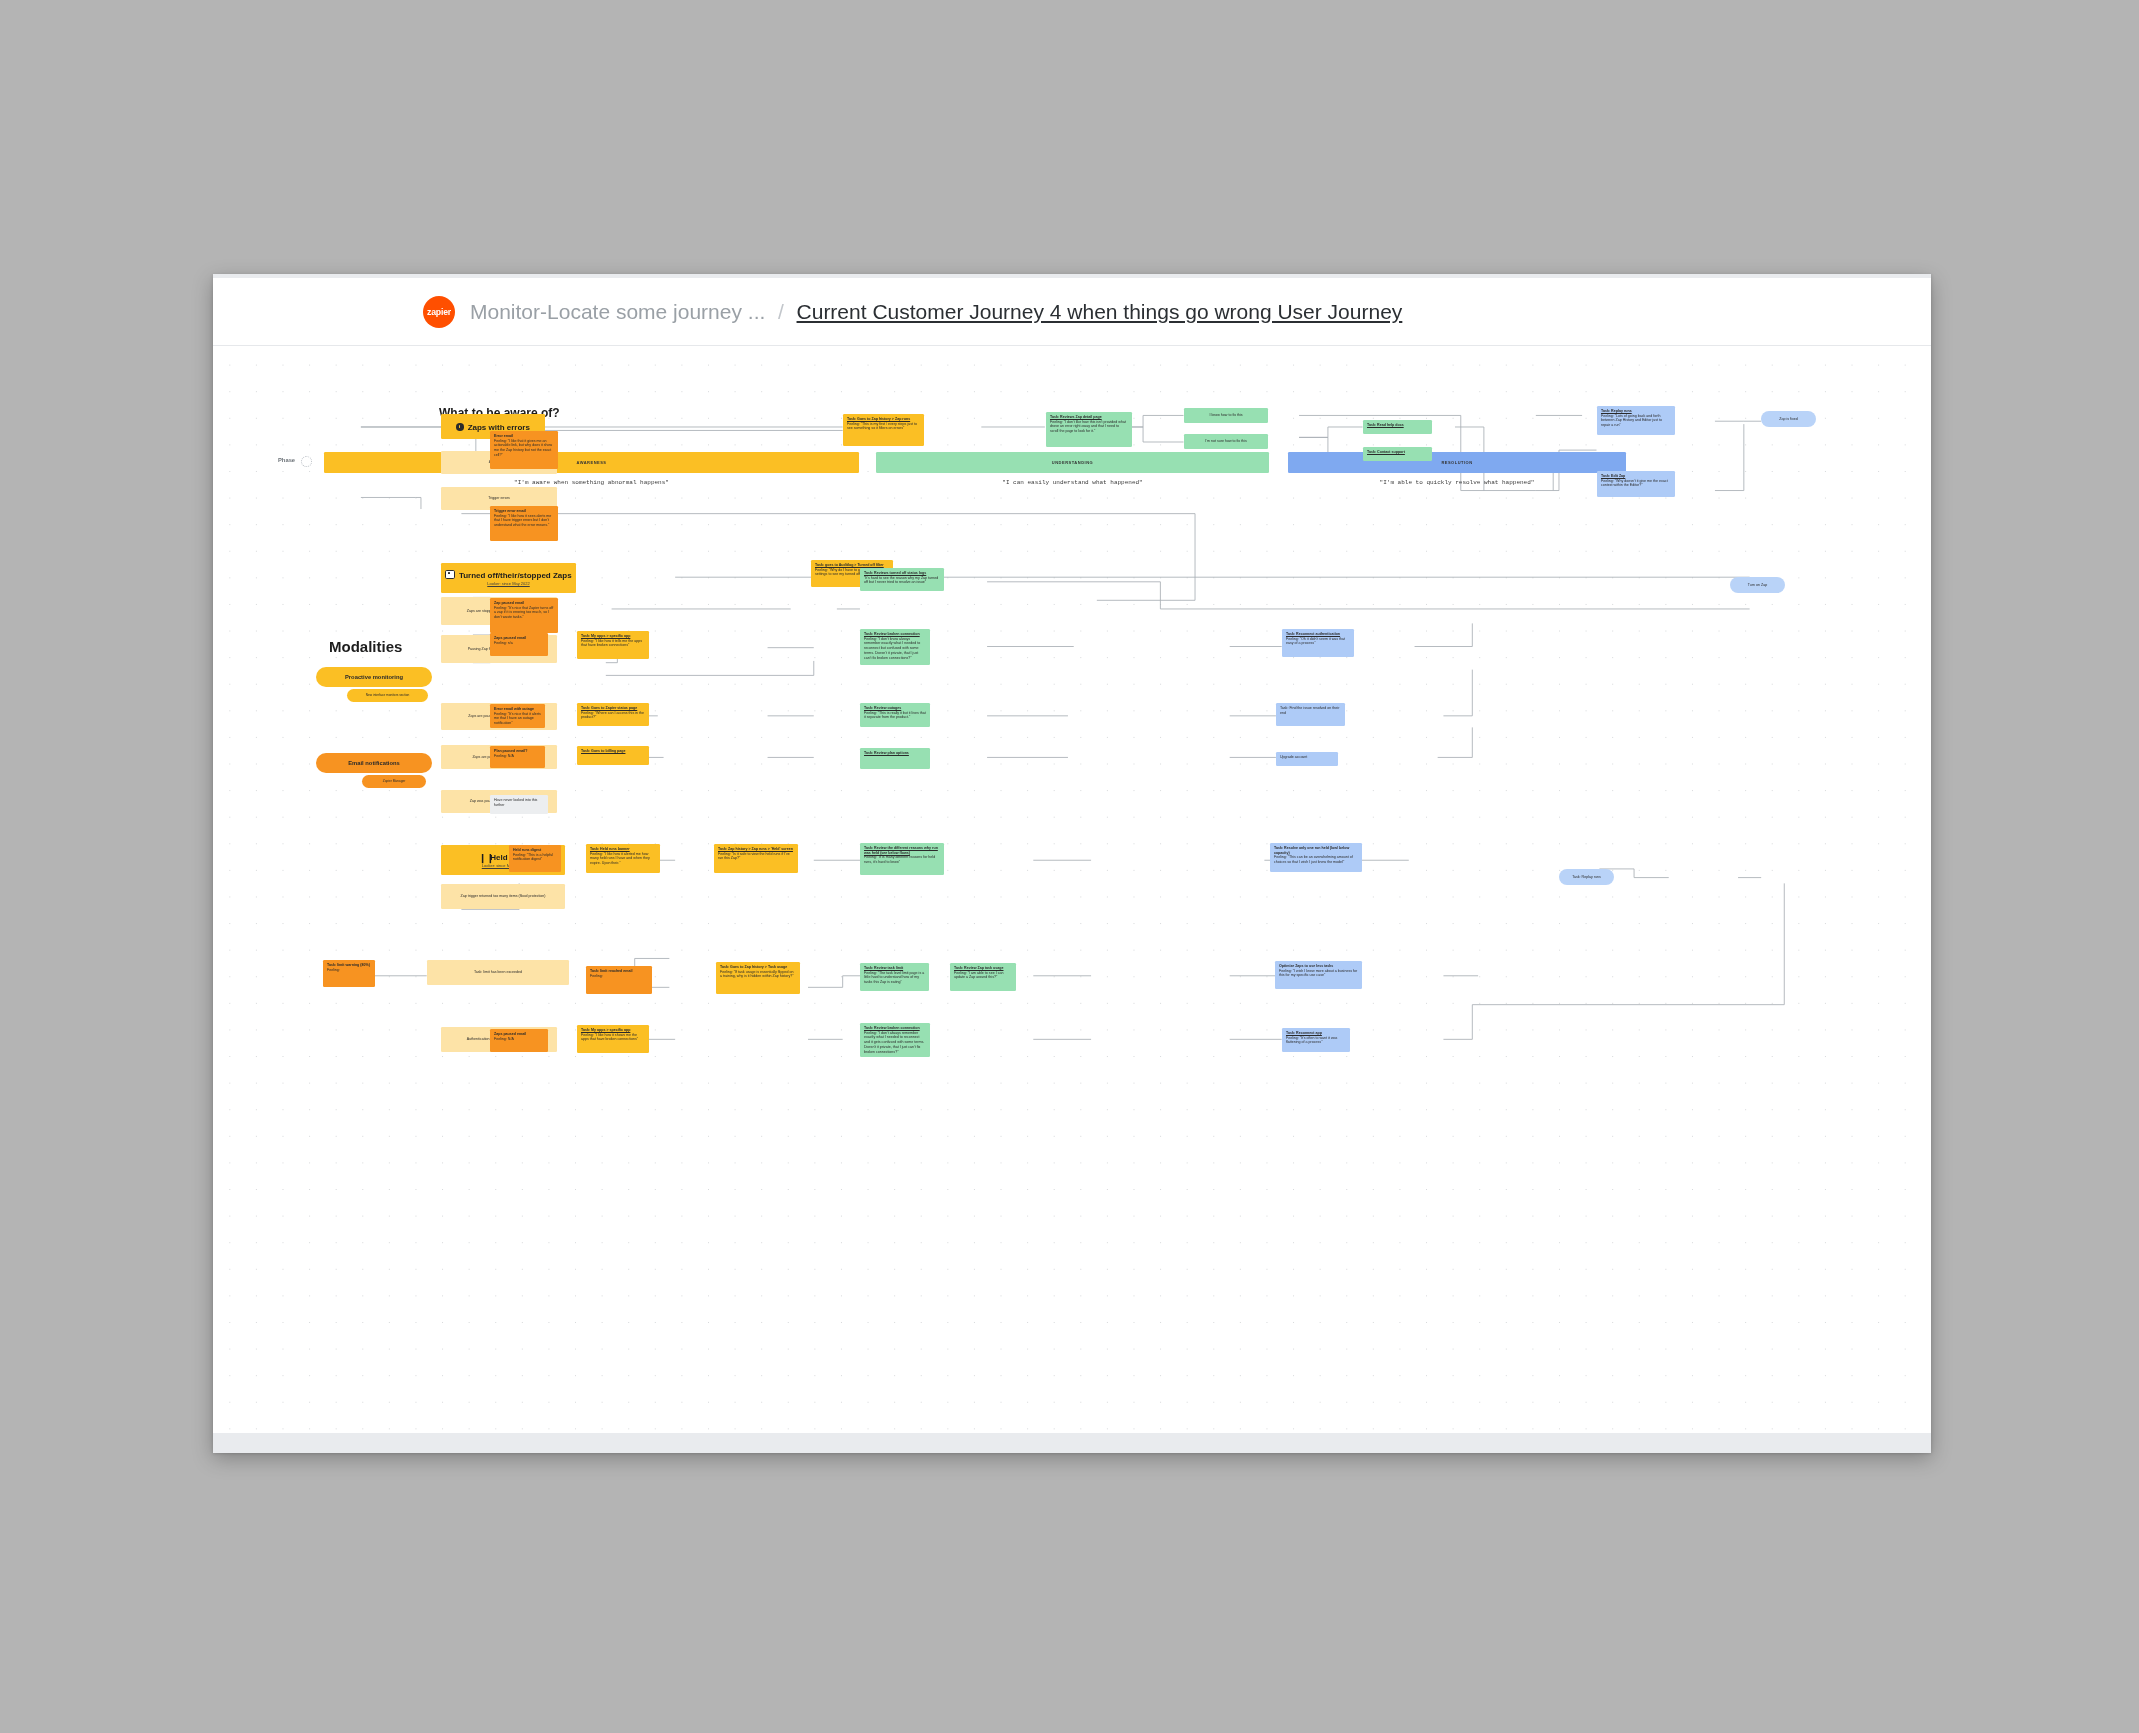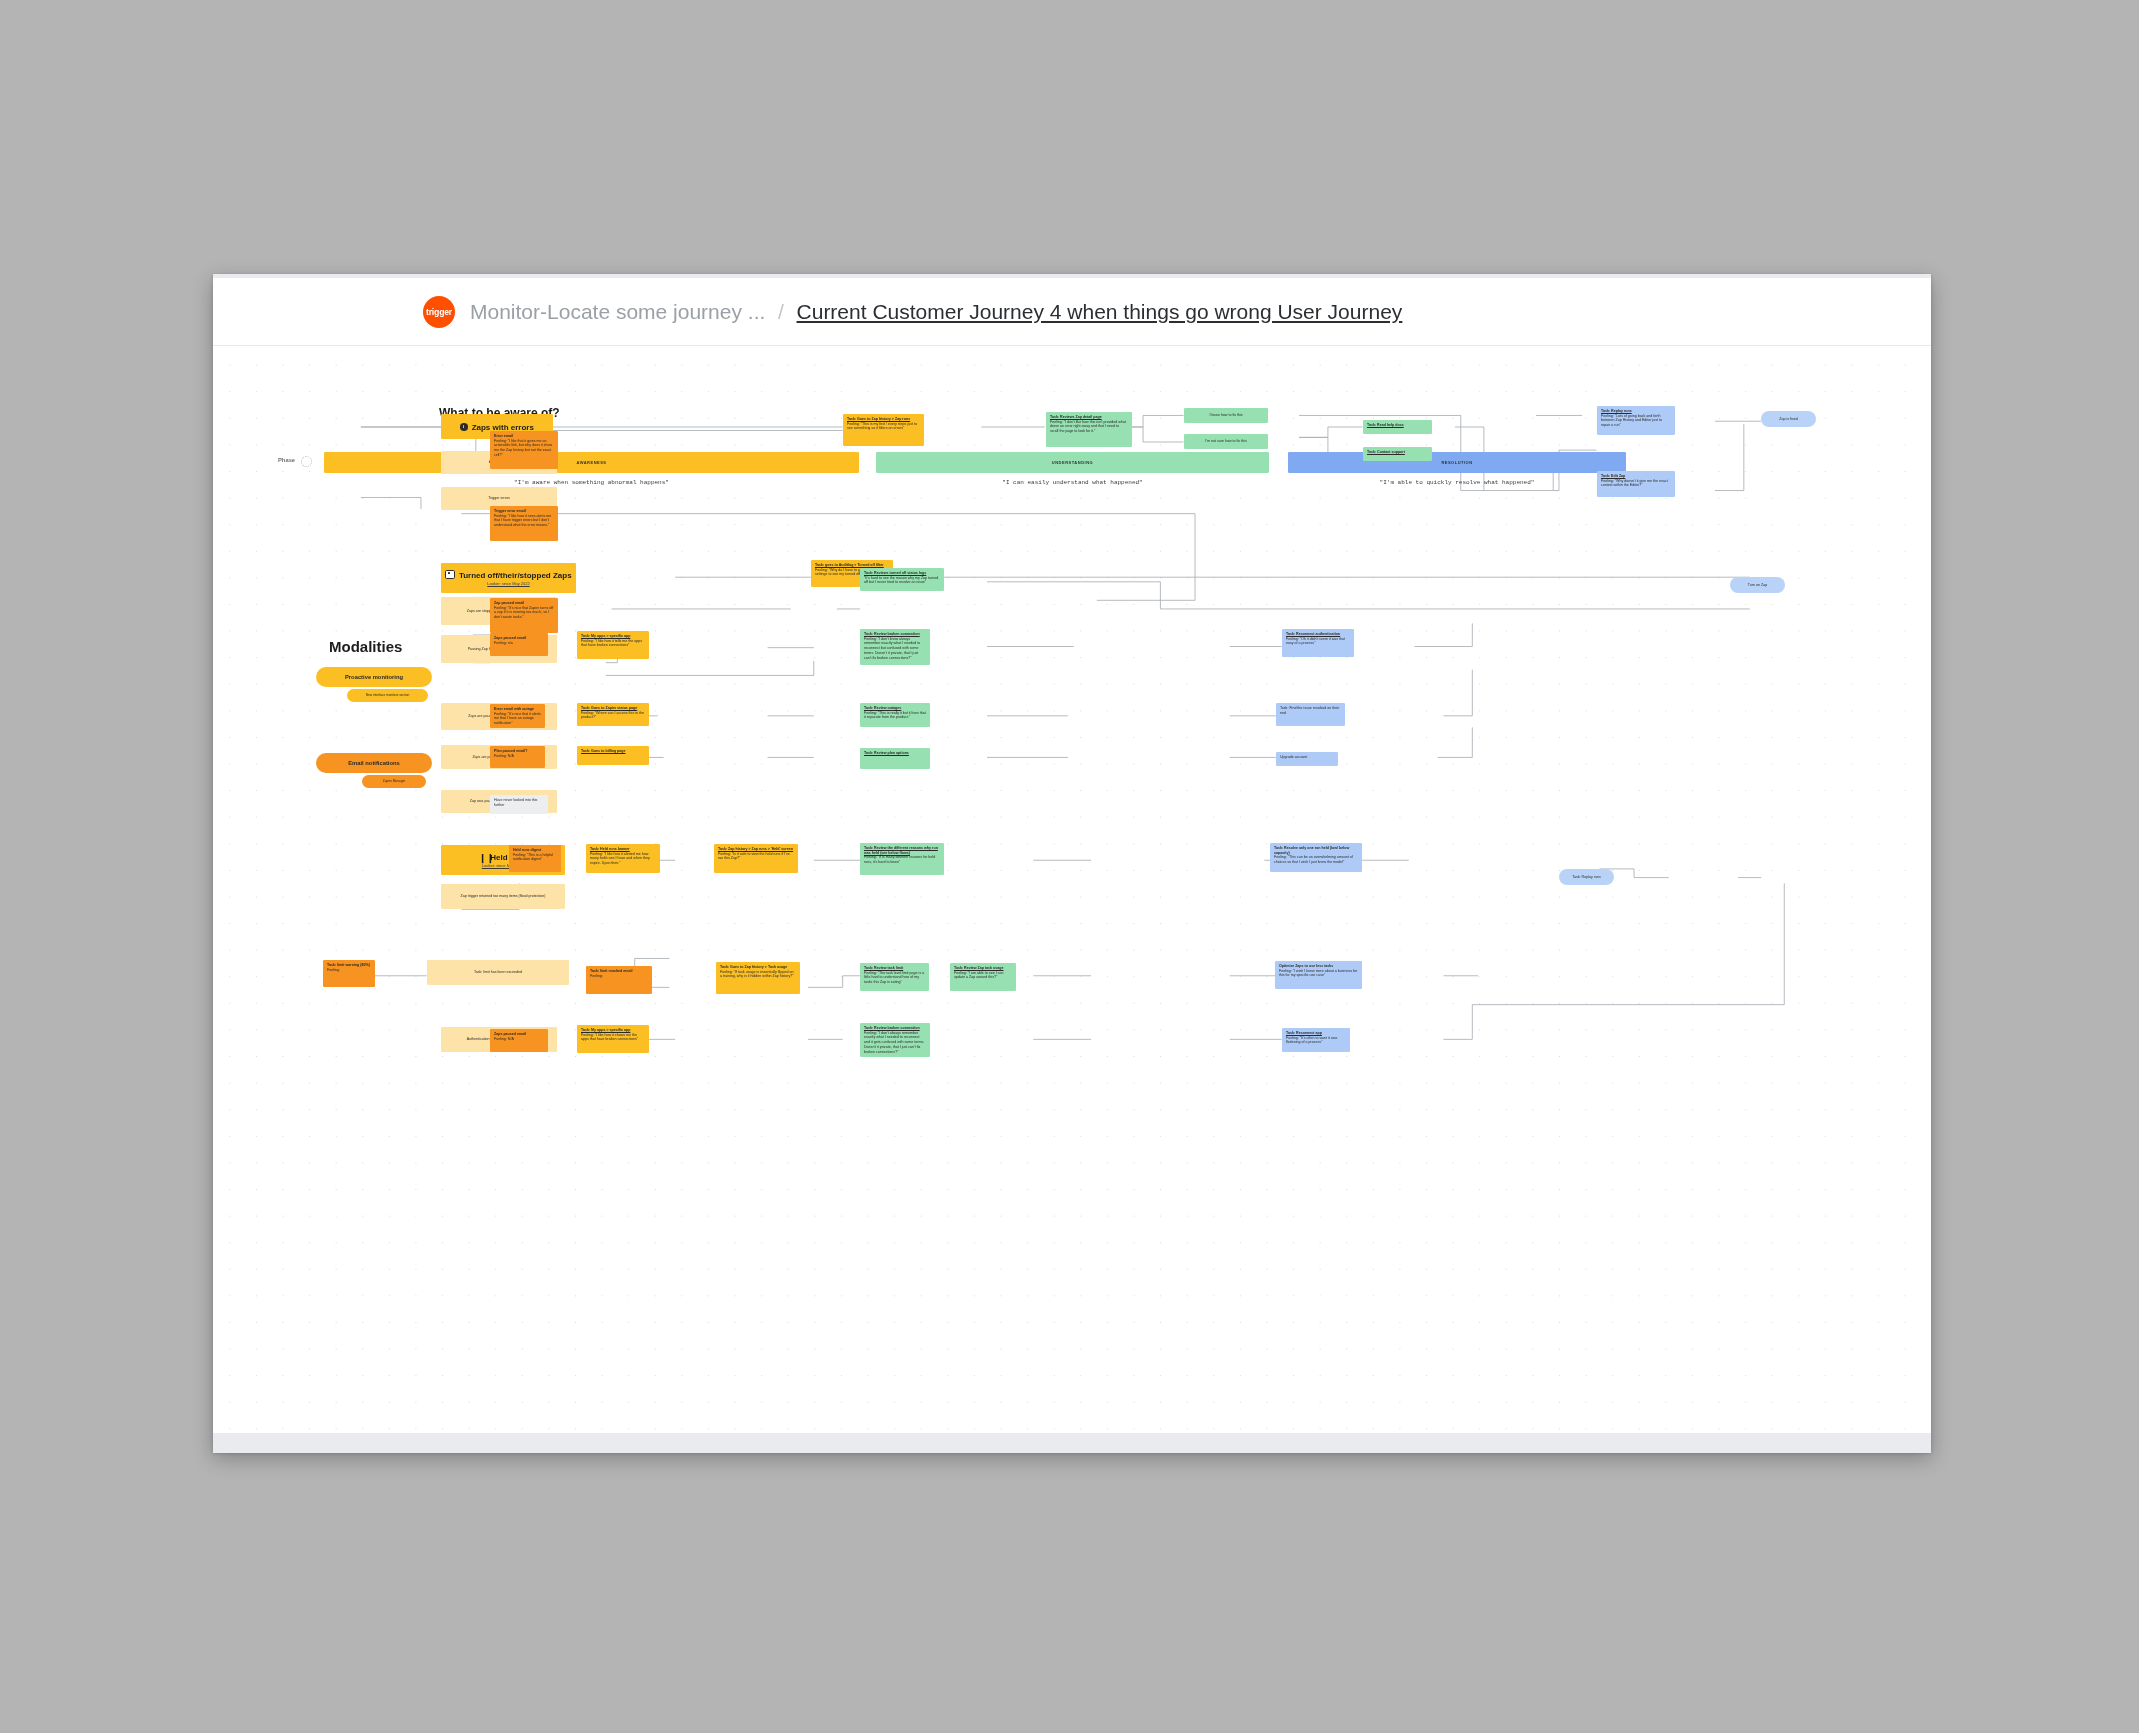--- a/index.html
+++ b/index.html
@@ -114,21 +114,21 @@
   #wires path{fill:none;stroke:#aab0b6;stroke-width:1.5px;}
 </style>
 </head>
 <body>
 
 <div id="app-window">
   <div id="window-topstrip"></div>
 
   <div id="header-bar">
     <div id="brand-badge">
-      <span>trigger</span>
+      <span>zapier</span>
     </div>
     <div class="crumb">Monitor-Locate some journey ...</div>
     <div class="crumb-sep">/</div>
     <div class="crumb-current">Current Customer Journey 4 when things go wrong User Journey</div>
   </div>
 
   <div id="canvas">
 
     <svg id="wires" viewBox="0 0 2974 1883">
 
@@ -237,21 +237,21 @@
     <div class="pill pill-amber" style="left:134px;top:343px;width:81px;height:12.7px;font-size:3.2px;">
       <span>New interface monitors section</span>
     </div>
     <div class="pill pill-orange" style="left:103px;top:407px;width:116px;height:19.6px;font-size:5.8px;font-weight:700;">
       <span>Email notifications</span>
     </div>
     <div class="pill pill-orange" style="left:149px;top:429px;width:64px;height:12.7px;font-size:3.2px;">
       <span>Zapier Manager</span>
     </div>
 
-    <div class="lane-head" style="left:228px;top:68px;width:112px;height:25.4px;">
+    <div class="lane-head" style="left:228px;top:68px;width:104px;height:25.4px;">
       <div><span class="lane-icon"></span><span class="lh-title">Zaps with errors</span></div>
     </div>
 
     <div class="lane-head" style="left:228px;top:217px;width:135px;height:30px;">
       <div><span class="lane-icon sq"></span><span class="lh-title">Turned off/their/stopped Zaps</span></div>
       <div class="lh-sub">Looker: since May 2022</div>
     </div>
 
     <div class="lane-head" style="left:228px;top:499px;width:124px;height:30px;">
       <div><span class="lane-icon bars">❙❙</span><span class="lh-title">Held runs</span></div>

